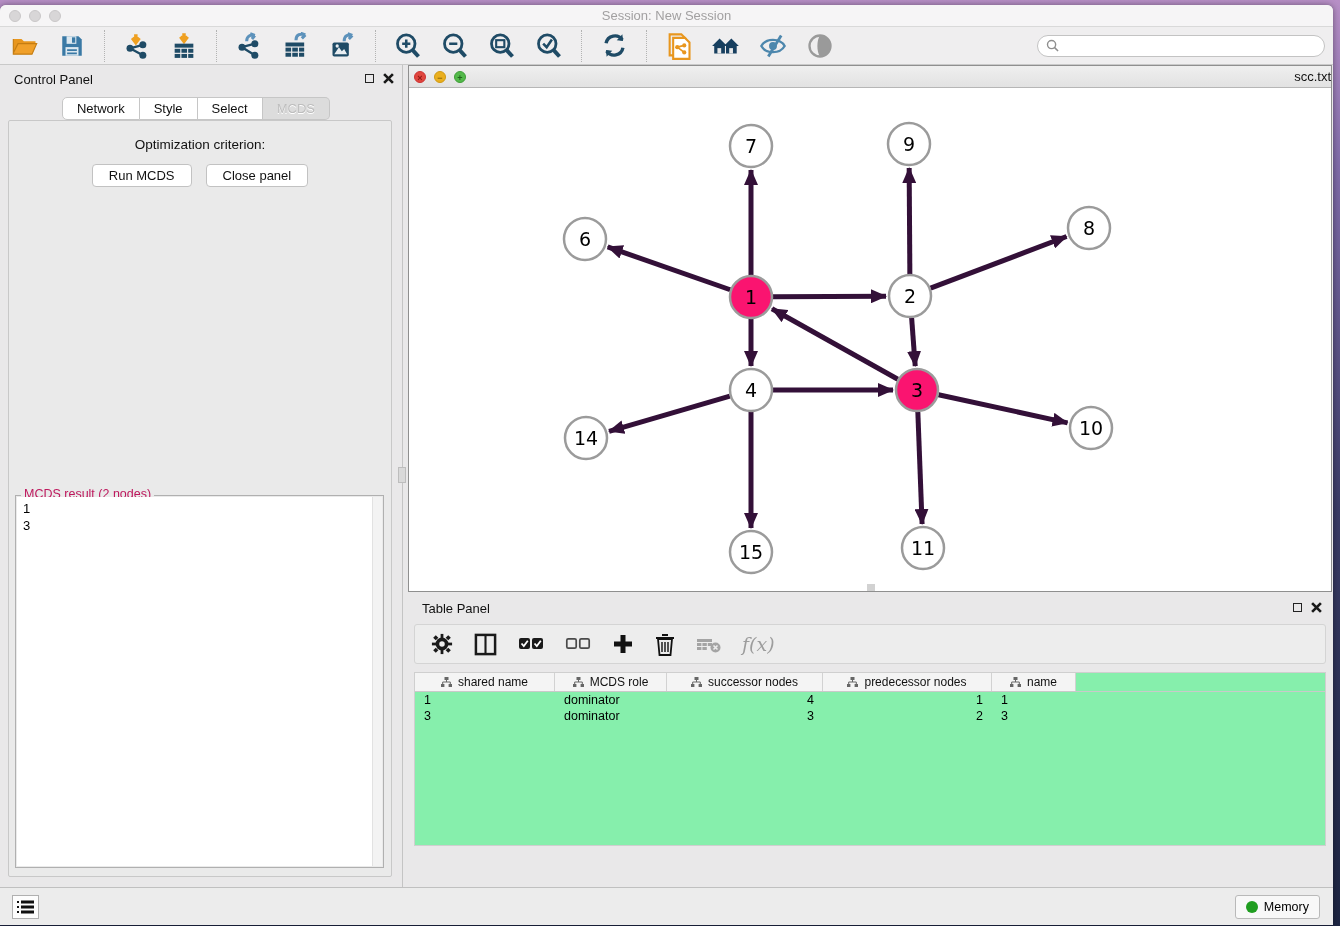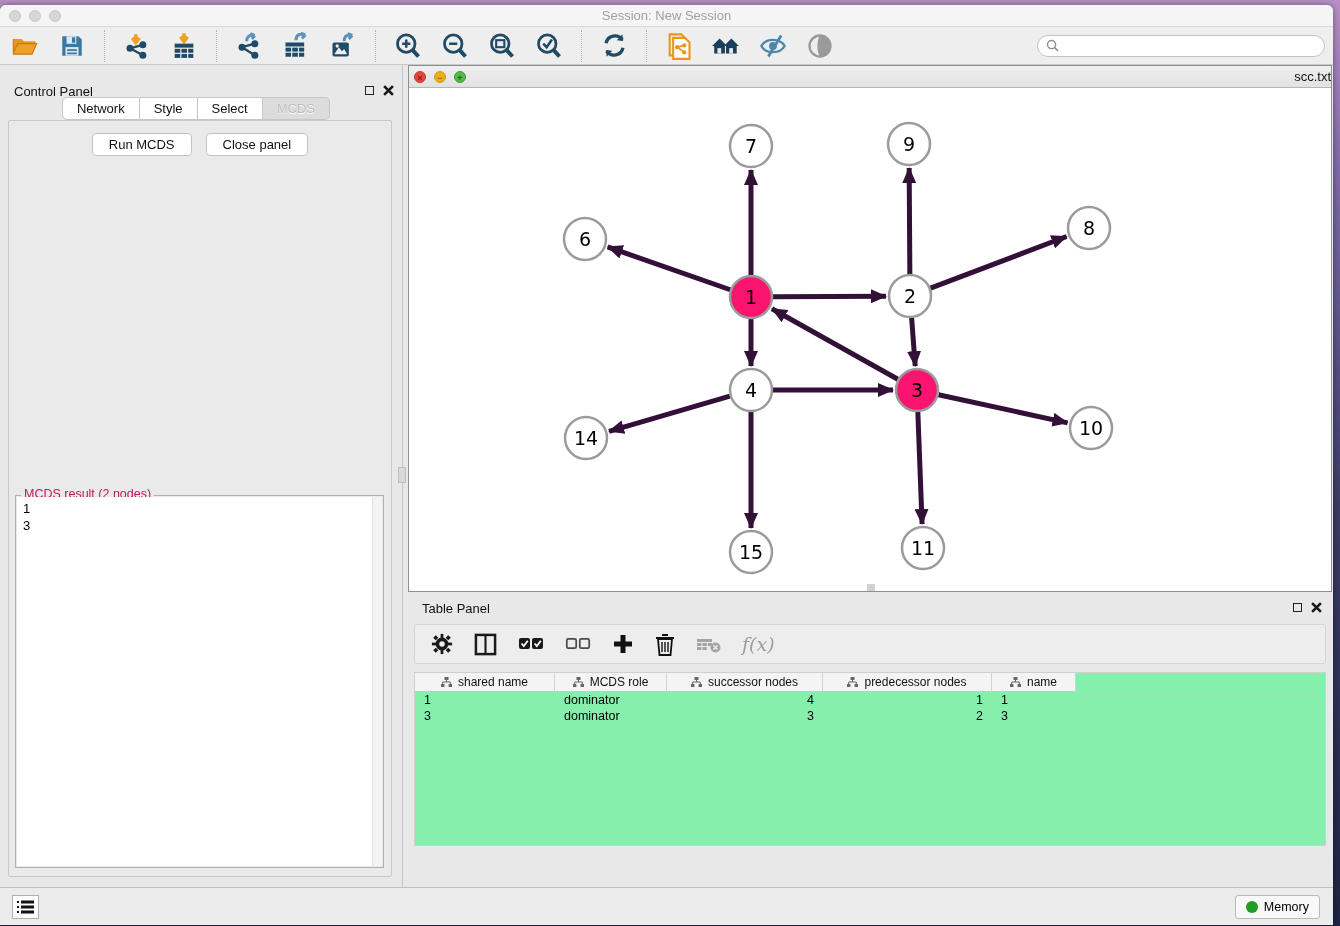--- a/index.html
+++ b/index.html
@@ -26,21 +26,21 @@
   .tb-btn { width:30px; height:30px; display:flex; align-items:center; justify-content:center; }
   .searchbox { margin-left:auto; width:288px; height:22px; background:#fff;
     border:1px solid #c3c3c3; border-radius:11px; display:flex; align-items:center; padding:0 8px; gap:5px; }
   .searchbox input { border:0; outline:0; flex:1; font-size:12px; background:transparent; }
 
   
   .main { position:absolute; top:60px; left:0; right:0; bottom:38px; background:#e9e8e9; }
 
   
   .cpanel { position:absolute; left:0; top:0; width:404px; height:100%; }
-  .cp-header { position:absolute; top:0; left:0; right:0; height:30px;margin-top:12px; }
+  .cp-header { position:absolute; top:0; left:0; right:0; height:30px; }
   .panel-title { position:absolute; left:14px; top:7px; font-size:13px; color:#111; }
   .panel-btns { position:absolute; right:10px; top:8px; display:flex; gap:9px; align-items:center; }
   .float-box { width:9px; height:9px; border:1.5px solid #222; display:inline-block; }
   .tabs { position:absolute; top:32px; left:0; right:12px; display:flex; justify-content:center; }
   .tab { font-size:13px; padding:3px 14px; background:#fff; border:1px solid #c6c6c6; border-left-width:0;
     color:#111; cursor:default; }
   .tab:first-child { border-left-width:1px; border-radius:5px 0 0 5px; }
   .tab:last-child { border-radius:0 5px 5px 0; }
   .tab.active { background:#dcdcdc; color:#bdbdbd; text-shadow:0 1px 0 #fff; }
   .cp-body { position:absolute; left:8px; right:12px; top:55px; bottom:10px;
@@ -288,20 +288,21 @@
             </svg>
         </span>
       </div>
       <div class="tabs" id="cp-tabs">
           <span class="tab">Network</span>
           <span class="tab">Style</span>
           <span class="tab">Select</span>
           <span class="tab active">MCDS</span>
         </div>
       <div class="cp-body">
+        <div class="opt-label">Optimization criterion:</div>
         <div class="btn-row">
           <button class="btn">Run MCDS</button>
           <button class="btn">Close panel</button>
         </div>
         <div class="fieldset">
           <span class="legend">MCDS result (2 nodes)</span>
           <div class="result-area" id="result-area">1
 3</div>
           <div class="result-scroll"></div>
         </div>

